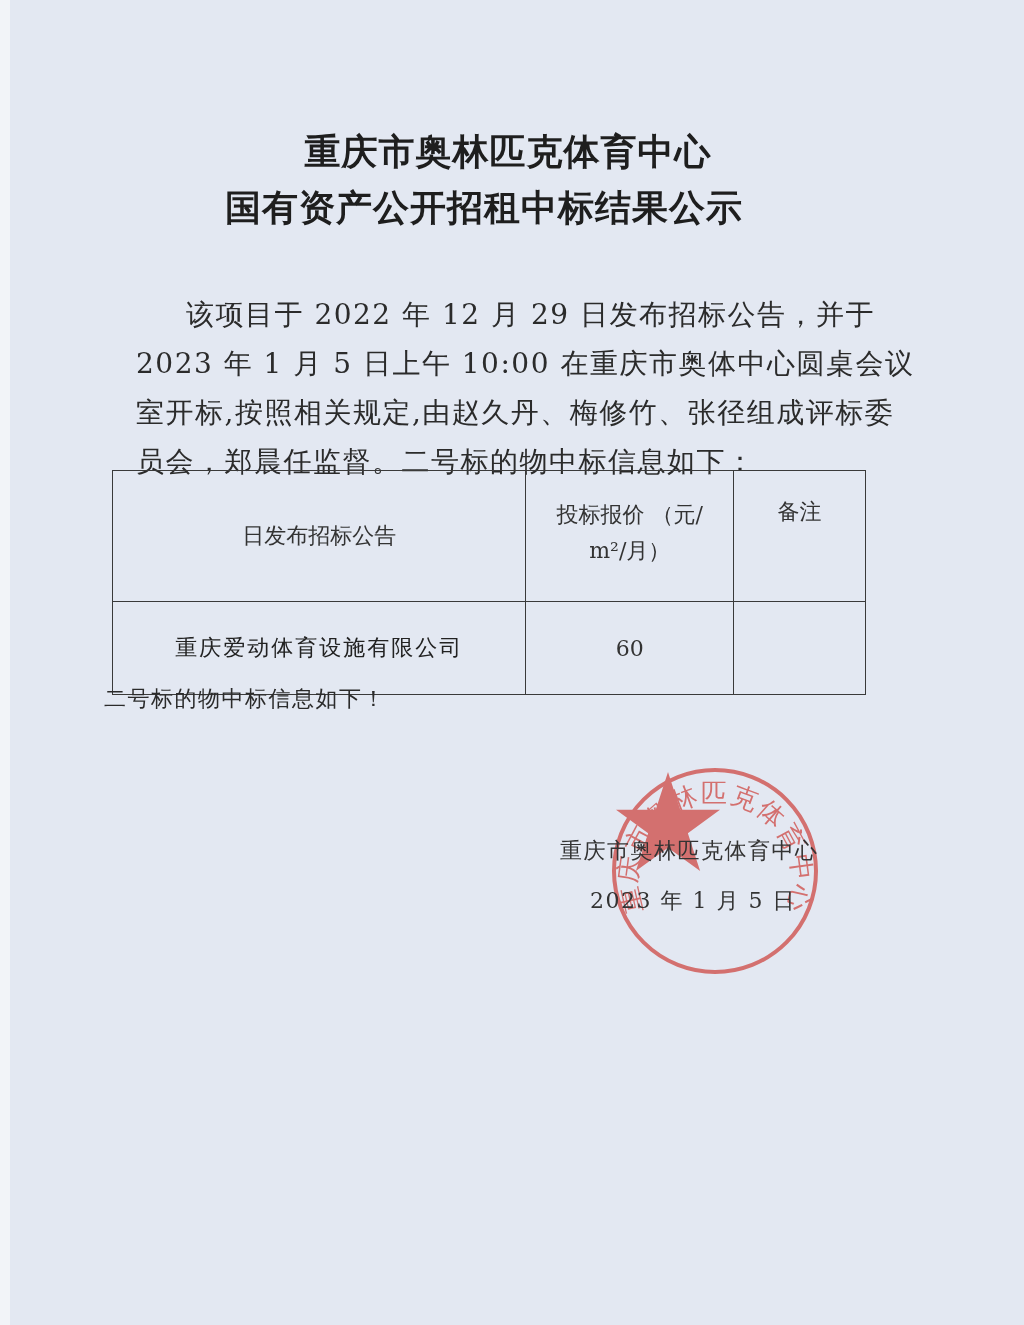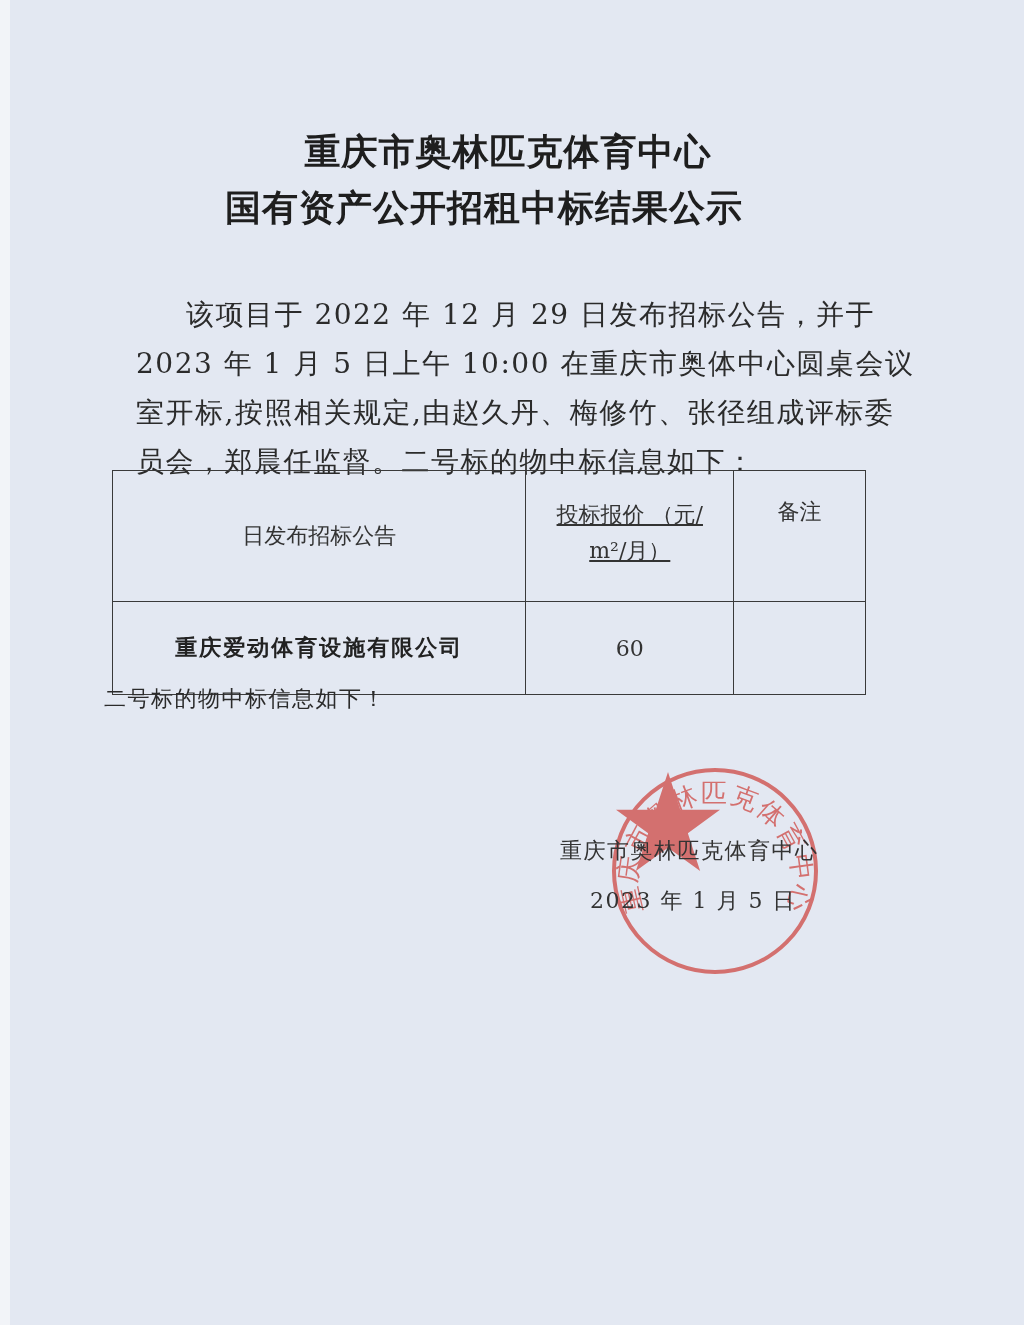--- a/index.html
+++ b/index.html
@@ -31,23 +31,23 @@
     position: absolute; left: 112px; top: 470px;
     width: 754px; border-collapse: collapse;
     font-size: 22px; color: #333;
   }
   table.result td {
     border: 1.5px solid #3a3a3a; text-align: center; vertical-align: middle;
     padding: 0;
   }
   table.result tr.head td { height: 104px; }
   table.result tr.body td { height: 92px; }
-  .th-price { vertical-align: top !important; padding-top: 26px !important; line-height: 36px; text-decoration: underline; }
+  .th-price { vertical-align: top !important; padding-top: 26px !important; line-height: 36px; }
   .th-note { vertical-align: top !important; padding-top: 26px !important; margin-top: 31px; }
-  .company { font-weight: bold; color: #222; letter-spacing: 2px; }
+  .company { font-weight: normal; color: #222; letter-spacing: 2px; }
   .conclusion {
     position: absolute; left: 104px; top: 684px;
     font-size: 22px; color: #2b2b2b; letter-spacing: 1.5px;
   }
   .seal {
     position: absolute; left: 612px; top: 768px; width: 206px; height: 206px;
     border: 4px solid #d0534f; border-radius: 50%; box-sizing: border-box;
     opacity: 0.8;
   }
   .seal svg { position: absolute; left: 0; top: 0; }

